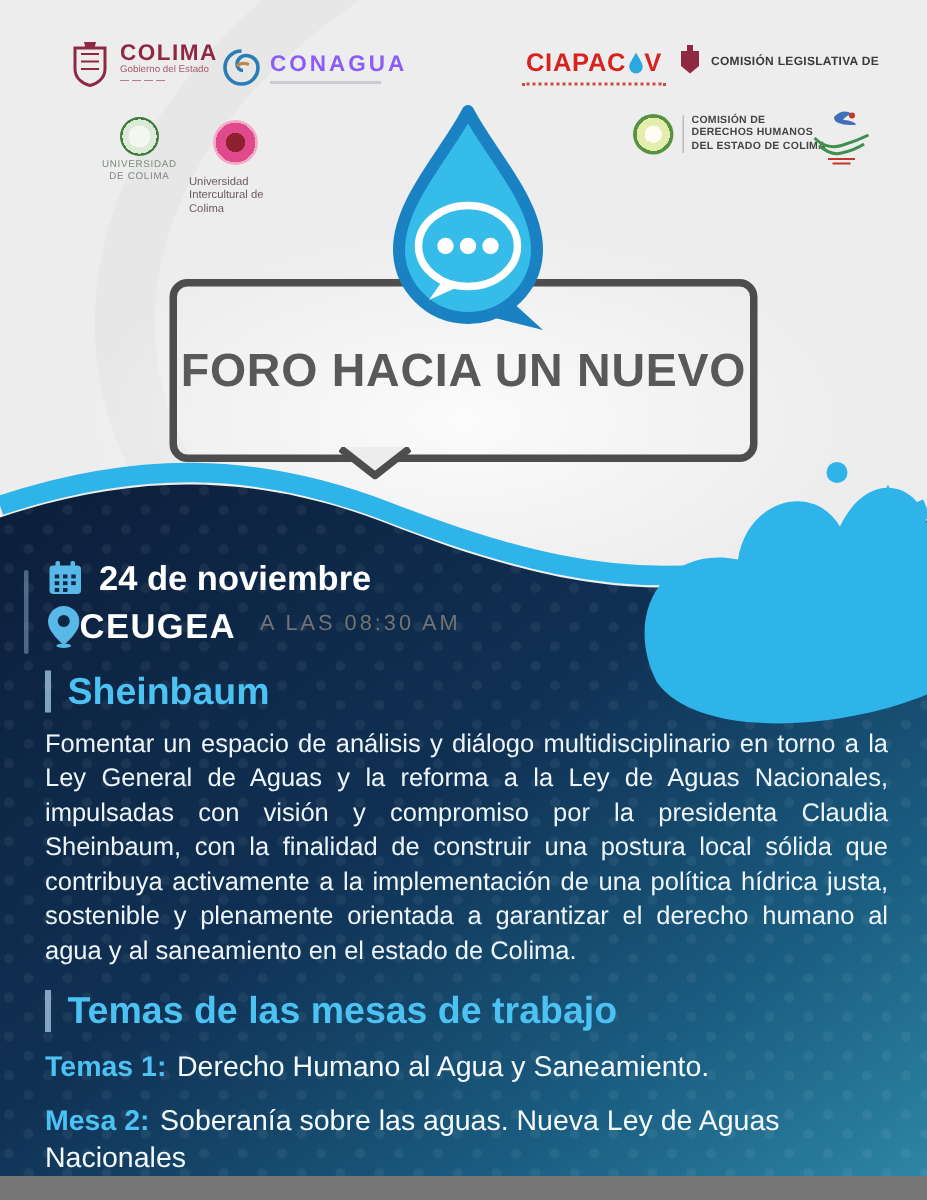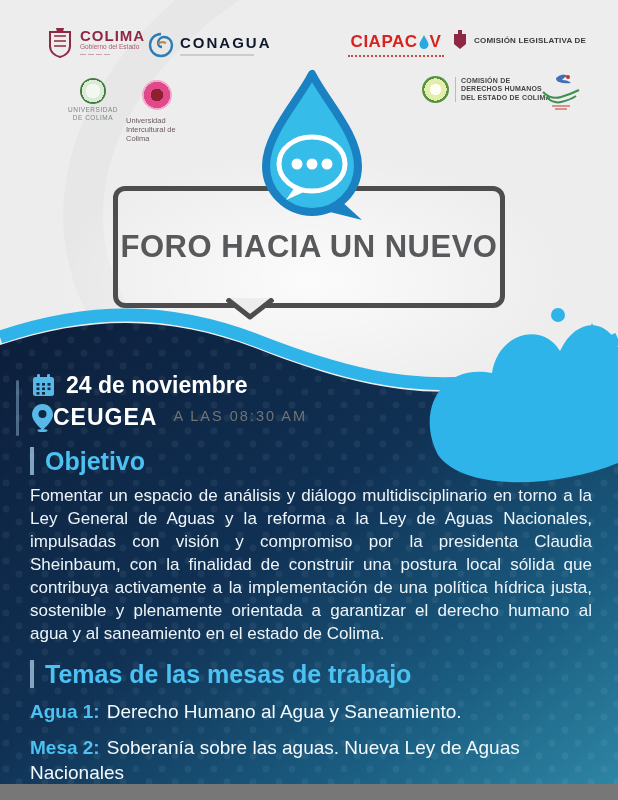--- a/index.html
+++ b/index.html
@@ -15,21 +15,21 @@
     background:radial-gradient(ellipse at center, rgba(255,255,255,.8) 0%, rgba(255,255,255,0) 70%);}
 
   
   .logos{position:absolute;left:0;top:0;width:618px;z-index:4;}
   .logo{position:absolute;display:flex;align-items:center;gap:6px;}
   .logo-colima{left:46px;top:26px;}
   .colima-text .t1{color:#8e2843;font-weight:bold;font-size:15px;letter-spacing:1px;line-height:15px;}
   .colima-text .t2{color:#a65d6e;font-size:6.5px;line-height:8px;}
   .colima-text .t3{color:#8e2843;font-size:6px;letter-spacing:2px;line-height:7px;}
   .logo-conagua{left:148px;top:32px;}
-  .conagua-text{color:#0f172a;font-weight:bold;font-size:15px;letter-spacing:2px;}
+  .conagua-text{color:#8b5cf6;font-weight:bold;font-size:15px;letter-spacing:2px;}
   .conagua-tag{height:2px;width:74px;background:#c9ccd0;margin-top:3px;}
   .logo-ciapacov{left:348px;top:32px;flex-direction:column;gap:1px;align-items:center;}
   .ciapacov-line{display:flex;align-items:center;}
   .ciapacov-line span{color:#d6231f;font-weight:bold;font-size:17px;letter-spacing:.5px;}
   .ciapacov-rule{width:96px;border-top:2px dotted #c94a41;margin-top:2px;}
   .logo-legis{left:452px;top:30px;}
   .legis-text{color:#3a3a3a;font-weight:bold;font-size:8px;line-height:10px;letter-spacing:.2px;}
   .logo-ucol{left:68px;top:78px;flex-direction:column;gap:2px;}
   .ucol-text{color:#7b8a7b;font-size:6.5px;line-height:7.5px;text-align:center;letter-spacing:.5px;}
   .logo-uic{left:126px;top:80px;flex-direction:column;}
@@ -225,27 +225,27 @@
         <svg width="21" height="28" viewBox="0 0 21 28">
           <path d="M10.5 0 C4.7 0 0 4.7 0 10.5 c0 7.2 10.5 15.5 10.5 15.5 s10.5 -8.3 10.5 -15.5 C21 4.7 16.3 0 10.5 0 Z" fill="#58b9e8"></path>
           <circle cx="10.5" cy="10" r="4" fill="#0e2745"></circle>
           <ellipse cx="10.5" cy="26.5" rx="5" ry="1.5" fill="#58b9e8"></ellipse>
         </svg>
         <span class="venue-text">CEUGEA</span>
         <span class="time-text">A LAS 08:30 AM</span>
       </div>
     </div>
 
-    <div class="section-heading">Objetivo</div>
+    <div class="section-heading">Sheinbaum</div>
     <div class="objective-text">Fomentar un espacio de análisis y diálogo multidisciplinario en torno a la Ley General de Aguas y la reforma a la Ley de Aguas Nacionales, impulsadas con visión y compromiso por la presidenta Claudia Sheinbaum, con la finalidad de construir una postura local sólida que contribuya activamente a la implementación de una política hídrica justa, sostenible y plenamente orientada a garantizar el derecho humano al agua y al saneamiento en el estado de Colima.</div>
 
     <div class="section-heading">Temas de las mesas de trabajo</div>
 
     <div class="mesa">
-      <span class="mesa-label">Agua 1:</span><span>Derecho Humano al Agua y Saneamiento.</span>
+      <span class="mesa-label">Temas 1:</span><span>Derecho Humano al Agua y Saneamiento.</span>
     </div>
     <div class="mesa">
       <span class="mesa-label">Mesa 2:</span><span>Soberanía sobre las aguas. Nueva Ley de Aguas Nacionales</span>
     </div>
     <div class="mesa">
       
     </div>
 
   </div>
 </div>

